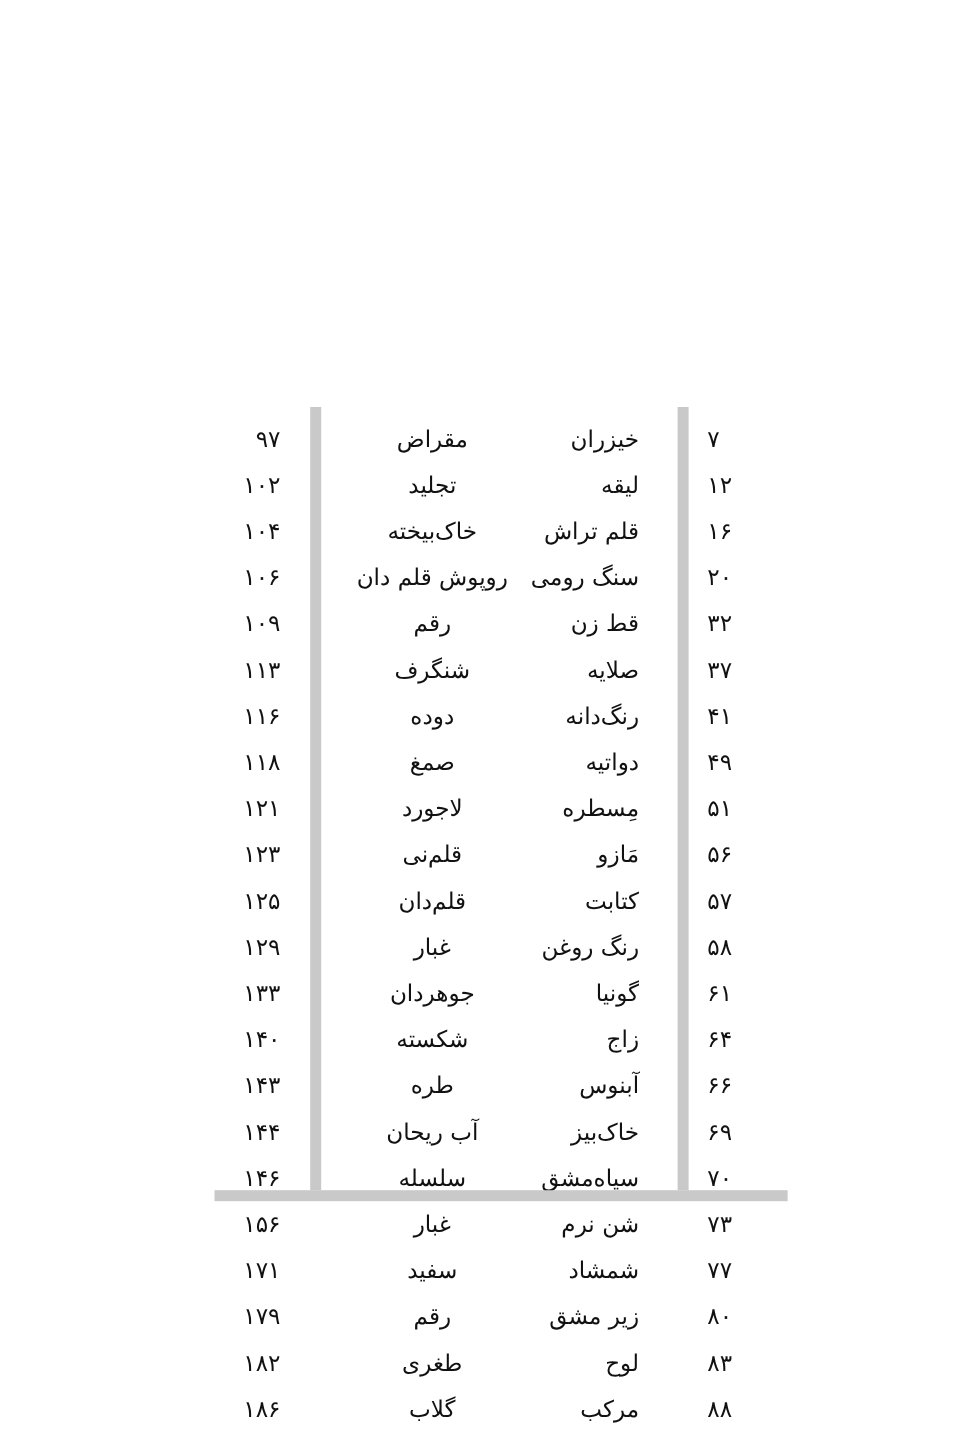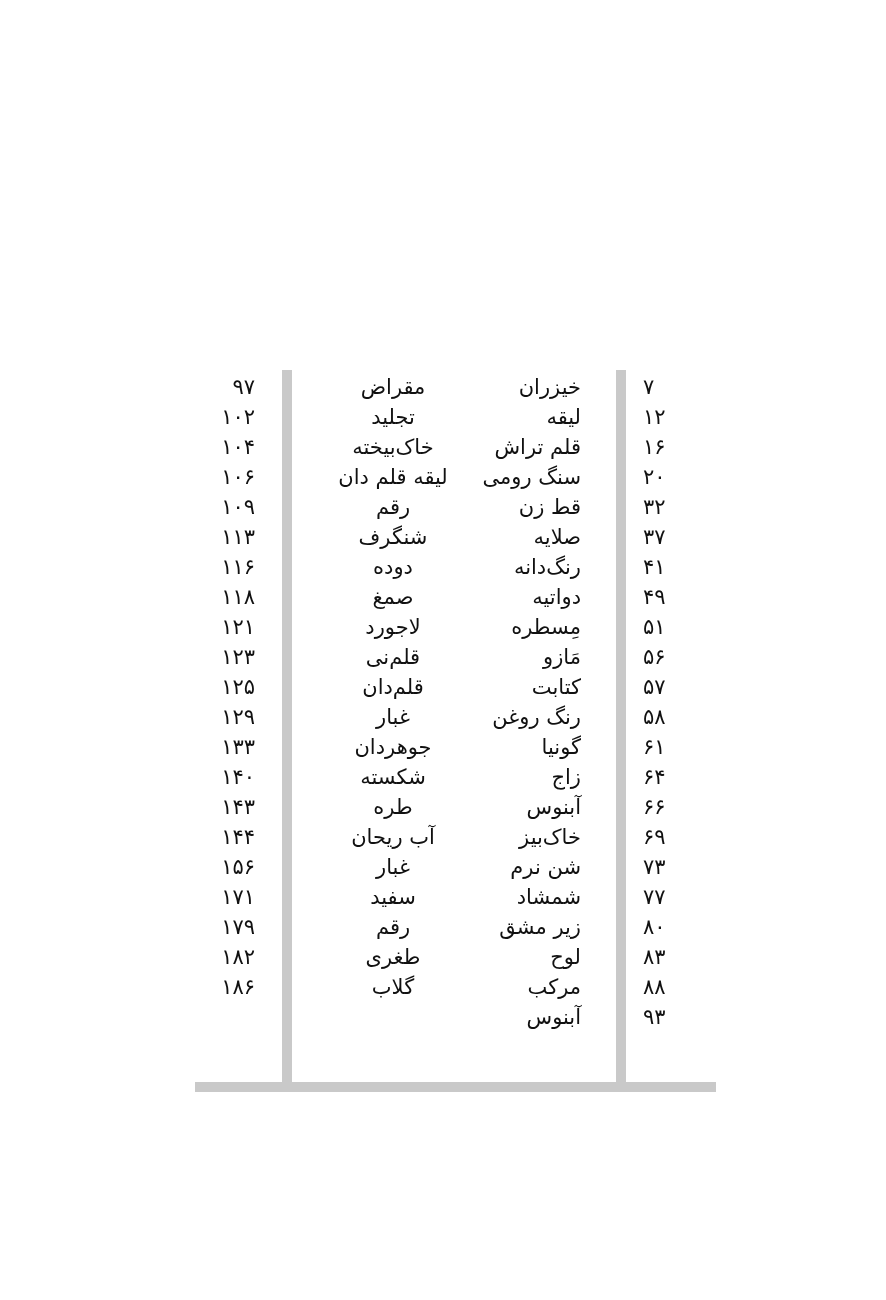--- a/index.html
+++ b/index.html
@@ -21,20 +21,21 @@
     left: 195px;
     top: 372px;
     width: 521px;
   }
   .row {
     display: flex;
     height: 30px;
     line-height: 30px;
     font-size: 21px;
     white-space: nowrap;
+    margin-top: 12px;
   }
   .c { display: block; overflow: visible; }
   .num-l {
     width: 60px;
     text-align: right;
   }
   .term-l {
     margin-left: 58px;
     width: 160px;
     text-align: center;
@@ -87,21 +88,21 @@
 
   <div class="row">
     <span class="c num-l">۱۰۴</span>
     <span class="c term-l" dir="rtl">خاک‌بیخته</span>
     <span class="c term-r" dir="rtl">قلم تراش</span>
     <span class="c num-r">۱۶</span>
   </div>
 
   <div class="row">
     <span class="c num-l">۱۰۶</span>
-    <span class="c term-l" dir="rtl">لیقه قلم دان</span>
+    <span class="c term-l" dir="rtl">روپوش قلم دان</span>
     <span class="c term-r" dir="rtl">سنگ رومی</span>
     <span class="c num-r">۲۰</span>
   </div>
 
   <div class="row">
     <span class="c num-l">۱۰۹</span>
     <span class="c term-l" dir="rtl">رقم</span>
     <span class="c term-r" dir="rtl">قط زن</span>
     <span class="c num-r">۳۲</span>
   </div>
@@ -176,20 +177,26 @@
     <span class="c num-r">۶۶</span>
   </div>
 
   <div class="row">
     <span class="c num-l">۱۴۴</span>
     <span class="c term-l" dir="rtl">آب ریحان</span>
     <span class="c term-r" dir="rtl">خاک‌بیز</span>
     <span class="c num-r">۶۹</span>
   </div>
 
+  <div class="row">
+    <span class="c num-l">۱۴۶</span>
+    <span class="c term-l" dir="rtl">سلسله</span>
+    <span class="c term-r" dir="rtl">سیاه‌مشق</span>
+    <span class="c num-r">۷۰</span>
+  </div>
 
   <div class="row">
     <span class="c num-l">۱۵۶</span>
     <span class="c term-l" dir="rtl">غبار</span>
     <span class="c term-r" dir="rtl">شن نرم</span>
     <span class="c num-r">۷۳</span>
   </div>
 
   <div class="row">
     <span class="c num-l">۱۷۱</span>

